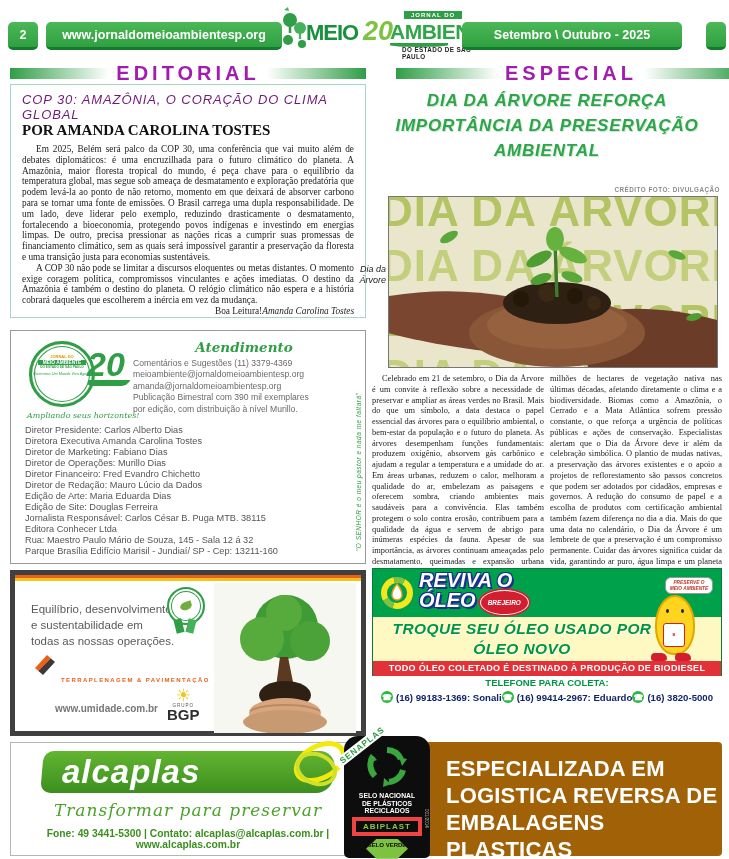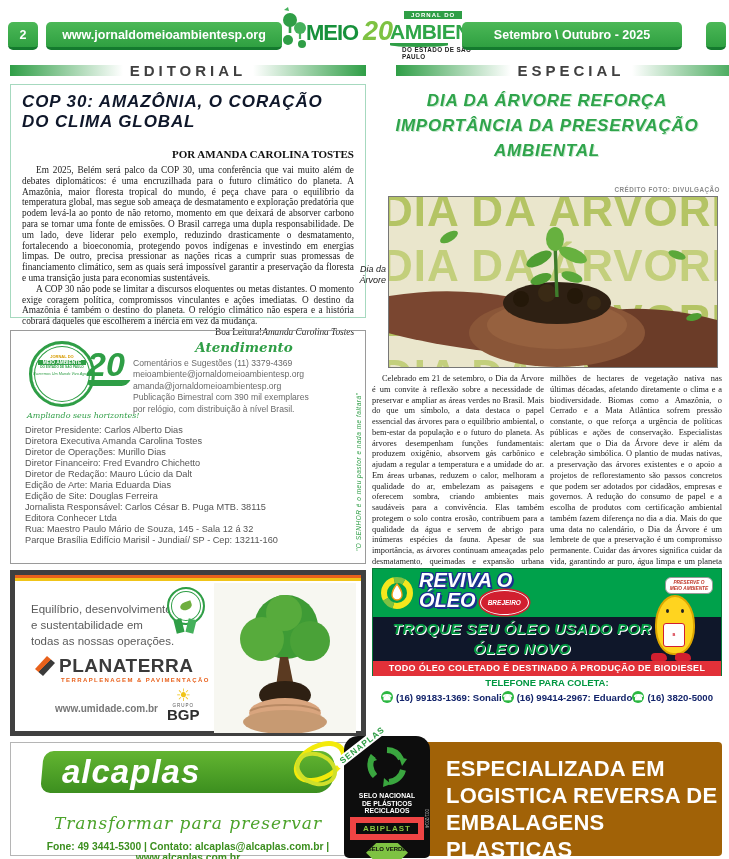--- a/index.html
+++ b/index.html
@@ -18,28 +18,28 @@
   .l-20{position:absolute;left:81px;top:10px;font-size:27px;font-weight:bold;font-style:italic;color:#7ec242;}
   .l-tag{position:absolute;left:122px;top:5px;background:#2f9e46;color:#fff;font-size:6px;
          font-weight:bold;padding:1px 7px;letter-spacing:1px;}
   .l-amb{position:absolute;left:108px;top:14px;font-size:21px;font-weight:bold;color:#2fa648;letter-spacing:-0.5px;}
   .l-swoosh{position:absolute;left:108px;top:37px;width:58px;height:4px;background:#2f9e46;border-radius:0 0 60% 60%;}
   .l-estado{position:absolute;left:120px;top:40px;font-size:6.3px;font-weight:bold;color:#222;letter-spacing:0.4px;}
   
   .sec{position:absolute;display:flex;align-items:center;gap:7px;}
   .sec .bl{flex:1;height:11px;background:linear-gradient(90deg,#2f9e46,#ffffff);}
   .sec .br{flex:1;height:11px;background:linear-gradient(90deg,#ffffff,#2f9e46);}
-  .sec .lbl{font-weight:bold;font-size:15px;letter-spacing:4px;color:#404040;}
+  .sec .lbl{font-weight:bold;font-size:20px;letter-spacing:4px;color:#a21caf;}
   #sec-editorial{left:10px;top:62px;width:356px;}
   #sec-especial{left:372px;top:62px;width:350px;padding-left:24px;}
   
   #editorial-box{position:absolute;left:10px;top:84px;width:356px;height:234px;
                  border:1px solid #a6d9bf;box-sizing:border-box;padding:7px 11px;}
-  .ed-title{color:#0f172a;font-weight:bold;font-style:italic;font-size:17px;letter-spacing:0.9px;}
-  .ed-byline{font-family:"Liberation Serif",serif;font-weight:bold;font-size:11px;margin-top:16px;color:#111;text-align:right;}
+  .ed-title{color:#701a75;font-weight:normal;font-style:italic;font-size:13px;letter-spacing:0.9px;}
+  .ed-byline{font-family:"Liberation Serif",serif;font-weight:bold;font-size:15px;margin-top:0;color:#111;}
   .ed-body{font-family:"Liberation Serif",serif;font-size:9.3px;line-height:10.8px;text-align:justify;
            margin-top:5px;color:#1c1c1c;}
   .ed-body p{margin:0;text-indent:14px;}
   .ed-close{display:flex;justify-content:flex-end;font-family:"Liberation Serif",serif;
             font-size:9.3px;color:#1c1c1c;}
   .ed-close .sig{font-style:italic;}
   .ed-close .boa{padding-left:14px;}
   
   #masthead-box{position:absolute;left:10px;top:330px;width:356px;height:234px;
                 border:1px solid #9a9a9a;box-sizing:border-box;}
@@ -111,21 +111,21 @@
   
   #reviva-box{position:absolute;left:372px;top:568px;width:350px;height:108px;border:1px solid #0a7a38;
               box-sizing:border-box;background:#fff;}
   .rv-green{position:relative;height:48px;background:#00a14b;display:flex;align-items:center;padding-left:46px;}
   .rv-logotx{color:#fff;font-weight:800;font-style:italic;line-height:19px;font-size:20px;
              text-shadow:2px 2px 0 #1b2f8f,-1px -1px 0 #1b2f8f,1px -1px 0 #1b2f8f,-1px 1px 0 #1b2f8f;}
   .rv-brej{display:inline-block;background:#d11f2f;color:#fff;border:1.5px solid #fff;border-radius:50%;
            padding:2px 7px;font-size:6.5px;font-style:italic;font-weight:bold;box-shadow:0 0 0 1.5px #d11f2f;
            text-shadow:none;margin-left:4px;vertical-align:2px;}
   .rv-recycle{position:absolute;left:6px;top:6px;}
-  .rv-yellow{height:44px;background:#0f172a;text-align:center;padding-right:58px;padding-left:8px;}
+  .rv-yellow{height:44px;background:#fef9c3;text-align:center;padding-right:58px;padding-left:8px;}
   .rv-head{color:#009640;font-weight:800;font-style:italic;font-size:15.5px;line-height:20px;
            text-shadow:1px 1px 0 #fff;letter-spacing:0.4px;padding-top:2px;}
   .rv-red{height:15px;background:#e23139;color:#fff;font-weight:bold;font-size:9px;text-align:center;
           line-height:15px;letter-spacing:0.3px;}
   .rv-tel{height:14px;color:#009640;font-weight:bold;font-size:9.5px;text-align:center;line-height:14px;}
   #phones-row{display:flex;justify-content:space-between;align-items:center;padding:1px 8px 0;}
   .ph-item{display:flex;align-items:center;font-size:9.6px;font-weight:bold;color:#13246b;}
   .wa-icon{display:inline-flex;align-items:center;justify-content:center;width:12px;height:12px;
            border-radius:50%;background:#2bb741;color:#fff;font-size:8px;margin-right:3px;}
   .rv-mascot{position:absolute;right:8px;top:8px;width:64px;height:104px;z-index:3;}
@@ -142,30 +142,30 @@
   #alcaplas-box{position:absolute;left:10px;top:742px;width:356px;height:114px;border:1px solid #b5b5b5;
                 box-sizing:border-box;background:#fff;}
   .ac-banner{position:relative;margin:8px auto 0;width:292px;height:42px;
              background:linear-gradient(180deg,#63b531,#3c8f1f);border-radius:10px 16px 16px 10px;
              transform:skewX(-5deg);display:flex;align-items:center;padding-left:20px;box-sizing:border-box;}
   .ac-name{color:#fff;font-size:33px;font-weight:bold;font-style:italic;letter-spacing:1px;transform:skewX(5deg);}
   .ac-ring1{position:absolute;right:-12px;top:-8px;width:44px;height:28px;border:5px solid #f3ea0b;
             border-radius:50%;transform:rotate(-28deg);}
   .ac-ring2{position:absolute;right:-4px;top:2px;width:36px;height:24px;border:4px solid #cfe02a;
             border-radius:50%;transform:rotate(24deg);}
-  .ac-tag{margin-top:20px;text-align:center;color:#4ca32a;font-size:17px;font-style:italic;
+  .ac-tag{margin-top:7px;text-align:center;color:#4ca32a;font-size:17px;font-style:italic;
           font-family:"DejaVu Serif",serif;letter-spacing:1px;}
   .ac-contact{margin-top:8px;text-align:center;color:#3c8f1f;font-weight:bold;font-size:10.3px;}
   
   #senaplas-seal{position:absolute;left:344px;top:736px;width:86px;height:122px;background:#0d0d0d;
                  border-radius:14px 14px 5px 5px;z-index:6;text-align:center;}
   .seal-top{position:absolute;left:-14px;top:4px;transform:rotate(-38deg);color:#2f9e46;font-weight:bold;
             font-size:8.5px;letter-spacing:1px;background:#fff;padding:0 5px;border-radius:2px;}
   .seal-l{color:#fff;font-weight:bold;font-size:6.8px;line-height:7.6px;}
-  .seal-abi{margin:2px auto 0;width:62px;border:6px solid #ef4444;color:#8dc63f;font-weight:bold;
+  .seal-abi{margin:2px auto 0;width:62px;border:4px solid #ef4444;color:#8dc63f;font-weight:bold;
             font-size:8px;padding:1px 0;letter-spacing:1px;text-align:center;}
   .seal-star{margin:3px auto 0;width:42px;height:20px;background:#7ec242;color:#0d0d0d;font-size:6px;
              font-weight:bold;line-height:7px;padding-top:3px;box-sizing:border-box;
              clip-path:polygon(25% 0,75% 0,100% 50%,75% 100%,25% 100%,0 50%);}
   .seal-code{position:absolute;right:1px;bottom:30px;writing-mode:vertical-rl;font-size:4.5px;color:#bbb;}
   #logi-panel{position:absolute;left:372px;top:742px;width:350px;height:114px;background:#a16207;
               border-radius:4px;box-sizing:border-box;}
   #panel-lines{padding:13px 0 0 74px;color:#fff;font-weight:800;font-size:22px;line-height:27px;
                letter-spacing:0.2px;}
 </style>
@@ -230,28 +230,29 @@
     <div class="mh-20">
       <span>20</span><span class="sw"></span>
     </div>
     <div class="mh-slogan">Ampliando seus horizontes!</div>
     <div class="mh-at-title">Atendimento</div>
     <div id="atendimento-lines">
         <div>Comentários e Sugestões (11) 3379-4369</div>
         <div>meioambiente@jornaldomeioambientesp.org</div>
         <div>amanda@jornaldomeioambientesp.org</div>
         <div>Publicação Bimestral com 390 mil exemplares</div>
-        <div>por relógio, com distribuição à nível Brasil.</div>
+        <div>por edição, com distribuição à nível Murillo.</div>
       </div>
     <div id="directors-list">
         <div>Diretor Presidente: Carlos Alberto Dias</div>
         <div>Diretora Executiva  Amanda Carolina Tostes</div>
+        <div>Diretor de Marketing: Fabiano Dias</div>
         <div>Diretor de Operações: Murillo Dias</div>
         <div>Diretor Financeiro: Fred Evandro Chichetto</div>
-        <div>Diretor de Redação: Mauro Lúcio da Dalt</div>
+        <div>Diretor de Redação: Mauro Lúcio da Dados</div>
         <div>Edição de Arte: Maria Eduarda Dias</div>
         <div>Edição de Site: Douglas Ferreira</div>
         <div>Jornalista Responsável: Carlos César B. Puga  MTB. 38115</div>
         <div>Editora Conhecer Ltda</div>
         <div>Rua: Maestro Paulo Mário de Souza, 145 - Sala 12 á 32</div>
         <div>Parque Brasília  Edifício Marisil - Jundiaí/ SP - Cep: 13211-160</div>
       </div>
     <div class="verse">"O SENHOR é o meu pastor e nada me faltará"</div>
   </div>
 
@@ -302,21 +303,20 @@
         <div>e sustentabilidade em</div>
         <div>todas as nossas operações.</div>
       </div>
     <div class="pt-badge">
         <div class="leafdot"></div>
       </div>
     <div class="pt-ribbon"></div>
     <div class="pt-ribbon2"></div>
     <div class="pt-logo">
       <div class="pt-arrow"></div>
-      <div class="pt-name">PLANATERRA</div>
     </div>
     <div class="pt-sub">TERRAPLENAGEM &amp; PAVIMENTAÇÃO</div>
     <div class="pt-url">www.umidade.com.br</div>
     <div class="pt-bgp">
       <div class="pt-sun">☀</div>
       <div class="pt-grupo">GRUPO</div>
       <div class="pt-bgpname">BGP</div>
     </div>
     <div class="pt-img">
       <svg width="142" height="150" viewBox="0 0 142 150">

